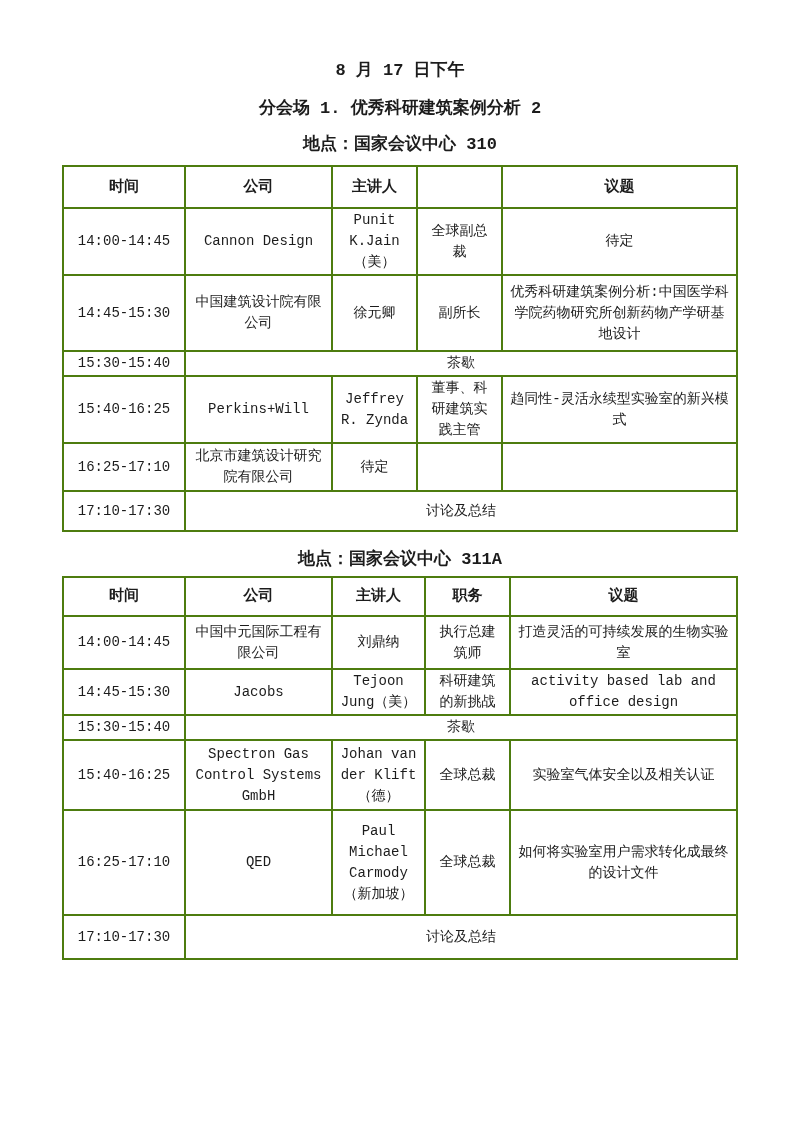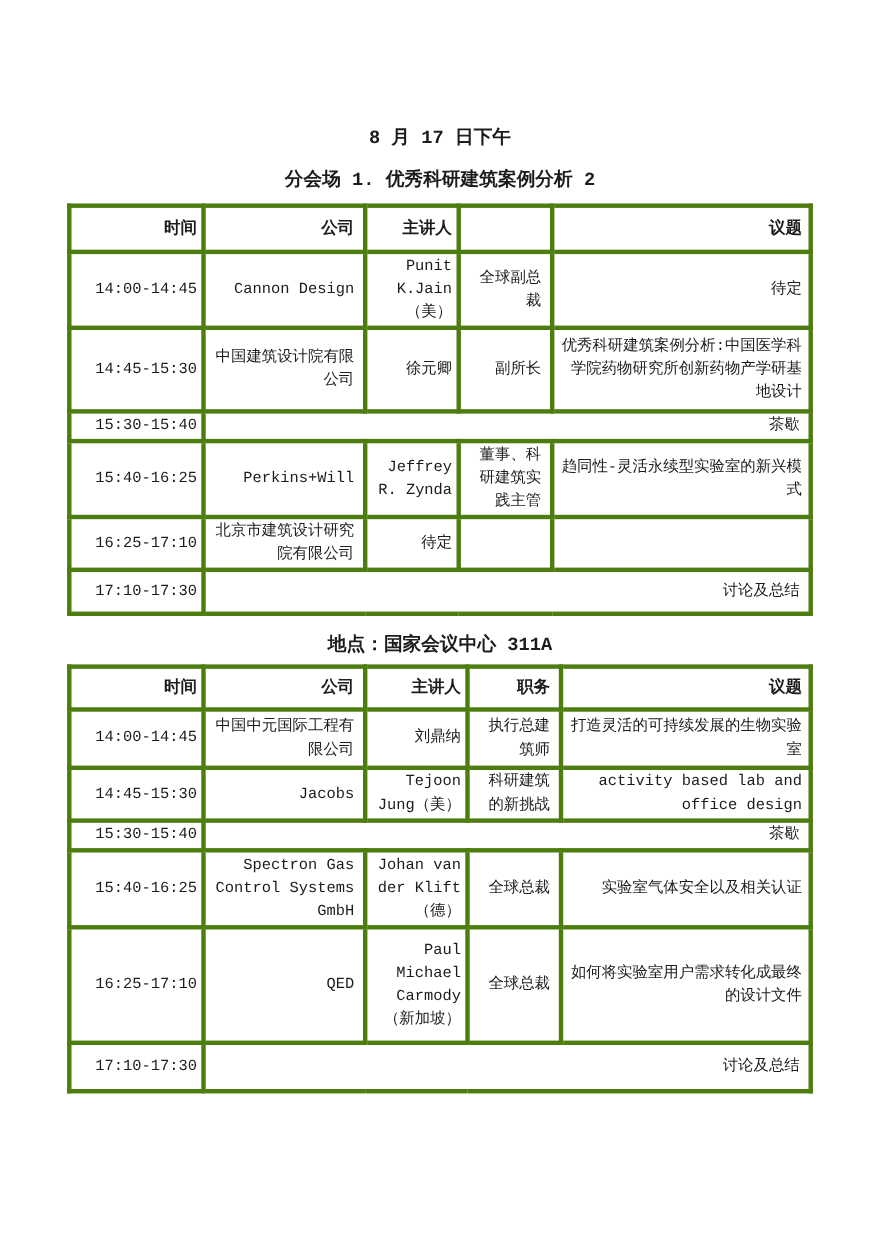--- a/index.html
+++ b/index.html
@@ -8,21 +8,21 @@
     background: #ffffff;
   }
   body {
     width: 800px;
     height: 1131px;
     font-family: "Liberation Mono", "DejaVu Sans Mono", monospace;
     color: #1c1c1c;
     overflow: hidden;
   }
   .doc {
-    padding-top: 116px;
+    padding-top: 60px;
   }
   .title-line {
     text-align: center;
     font-weight: bold;
     font-size: 17px;
     line-height: 22px;
     margin: 0;
   }
   .date-title { margin-top: 0; }
   .session-title { margin-top: 16px; }
@@ -33,22 +33,22 @@
   table.schedule {
     border-collapse: collapse;
     table-layout: fixed;
     width: 674px;
     margin: 0 auto;
     border: 2px solid #3f3f3f;
   }
   table.schedule-1 { margin-top: 9px; }
   table.schedule-2 { margin-top: 5px; }
   table.schedule th, table.schedule td {
-    border: 4px solid #4d7c0f;
-    text-align: right;
+    border: 2px solid #4d7c0f;
+    text-align: center;
     vertical-align: middle;
     font-size: 14px;
     line-height: 21px;
     font-weight: normal;
     overflow: hidden;
   }
   table.schedule th {
     font-size: 15px;
     font-weight: bold;
   }
@@ -58,20 +58,21 @@
   table.schedule th:nth-child(4), table.schedule td:nth-child(4) { padding: 1px 8px; }
   table.schedule th:nth-child(5), table.schedule td:nth-child(5) { padding: 1px 6px; }
 </style>
 </head>
 <body>
 
 <div class="doc">
 
   <p class="title-line date-title">8 月 17 日下午</p>
   <p class="title-line session-title">分会场 1. 优秀科研建筑案例分析 2</p>
+  <p class="title-line session-location">地点：国家会议中心 310</p>
 
   <table class="schedule schedule-1">
     <colgroup>
       <col style="width:122px">
         <col style="width:147px">
         <col style="width:85px">
         <col style="width:85px">
         <col style="width:235px">
     </colgroup>
     <tbody>

